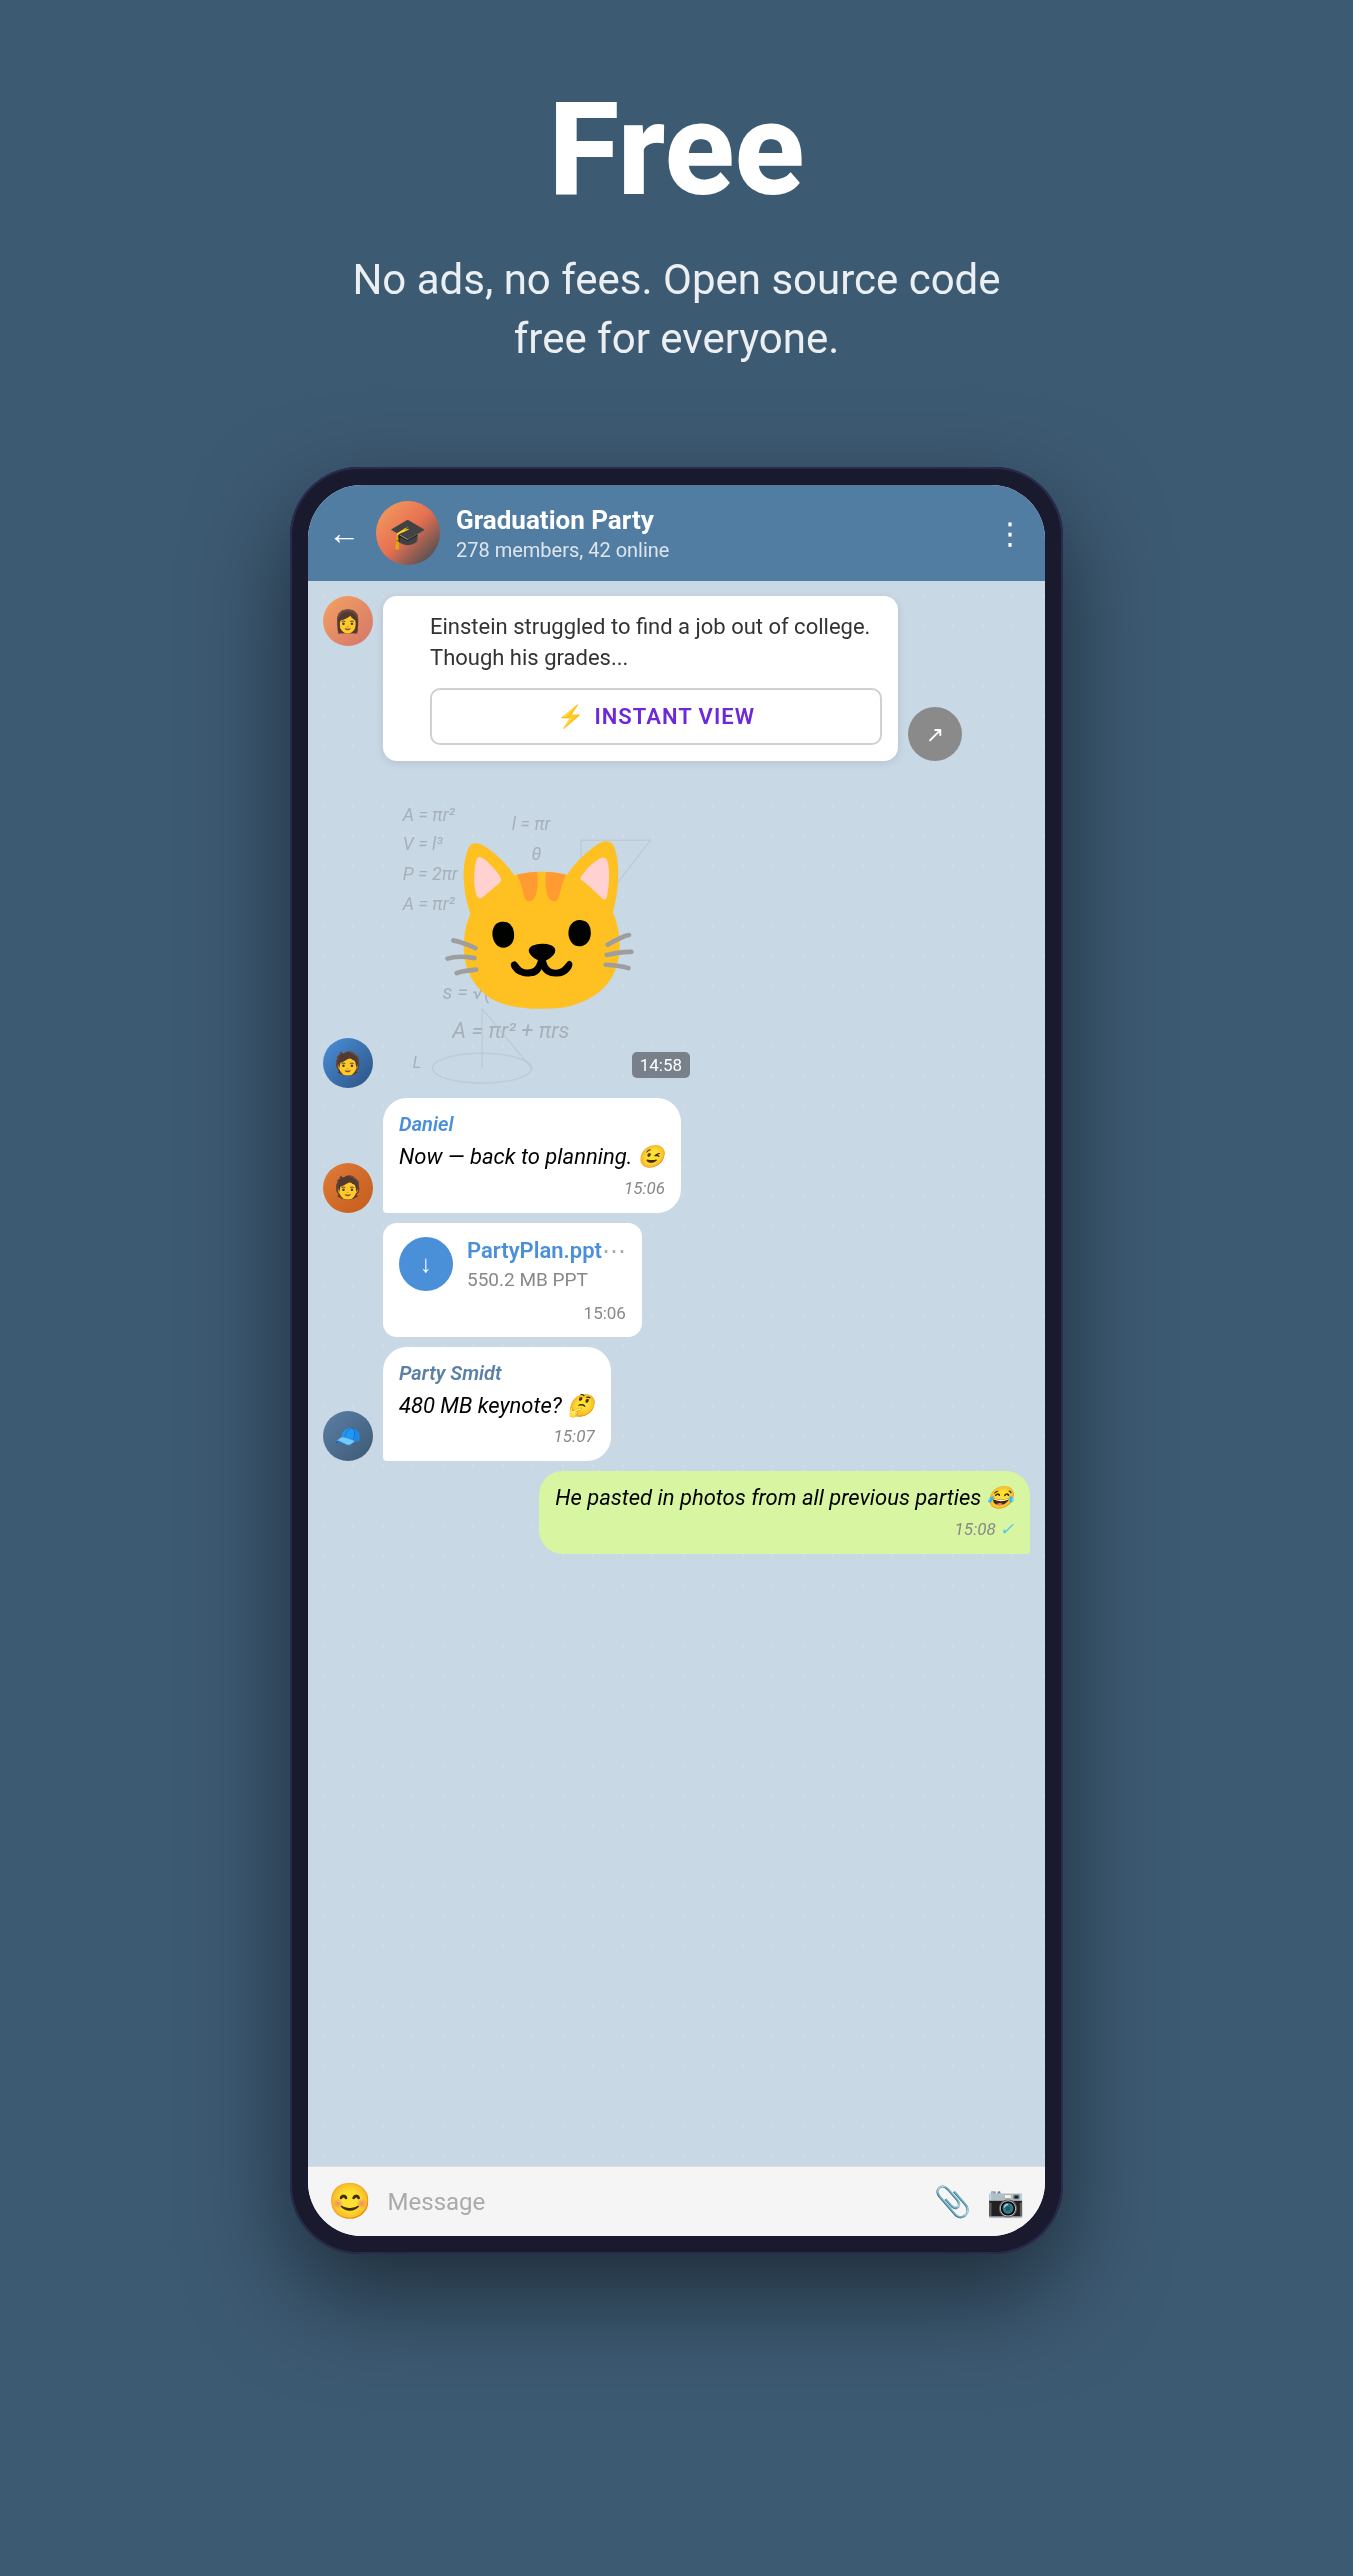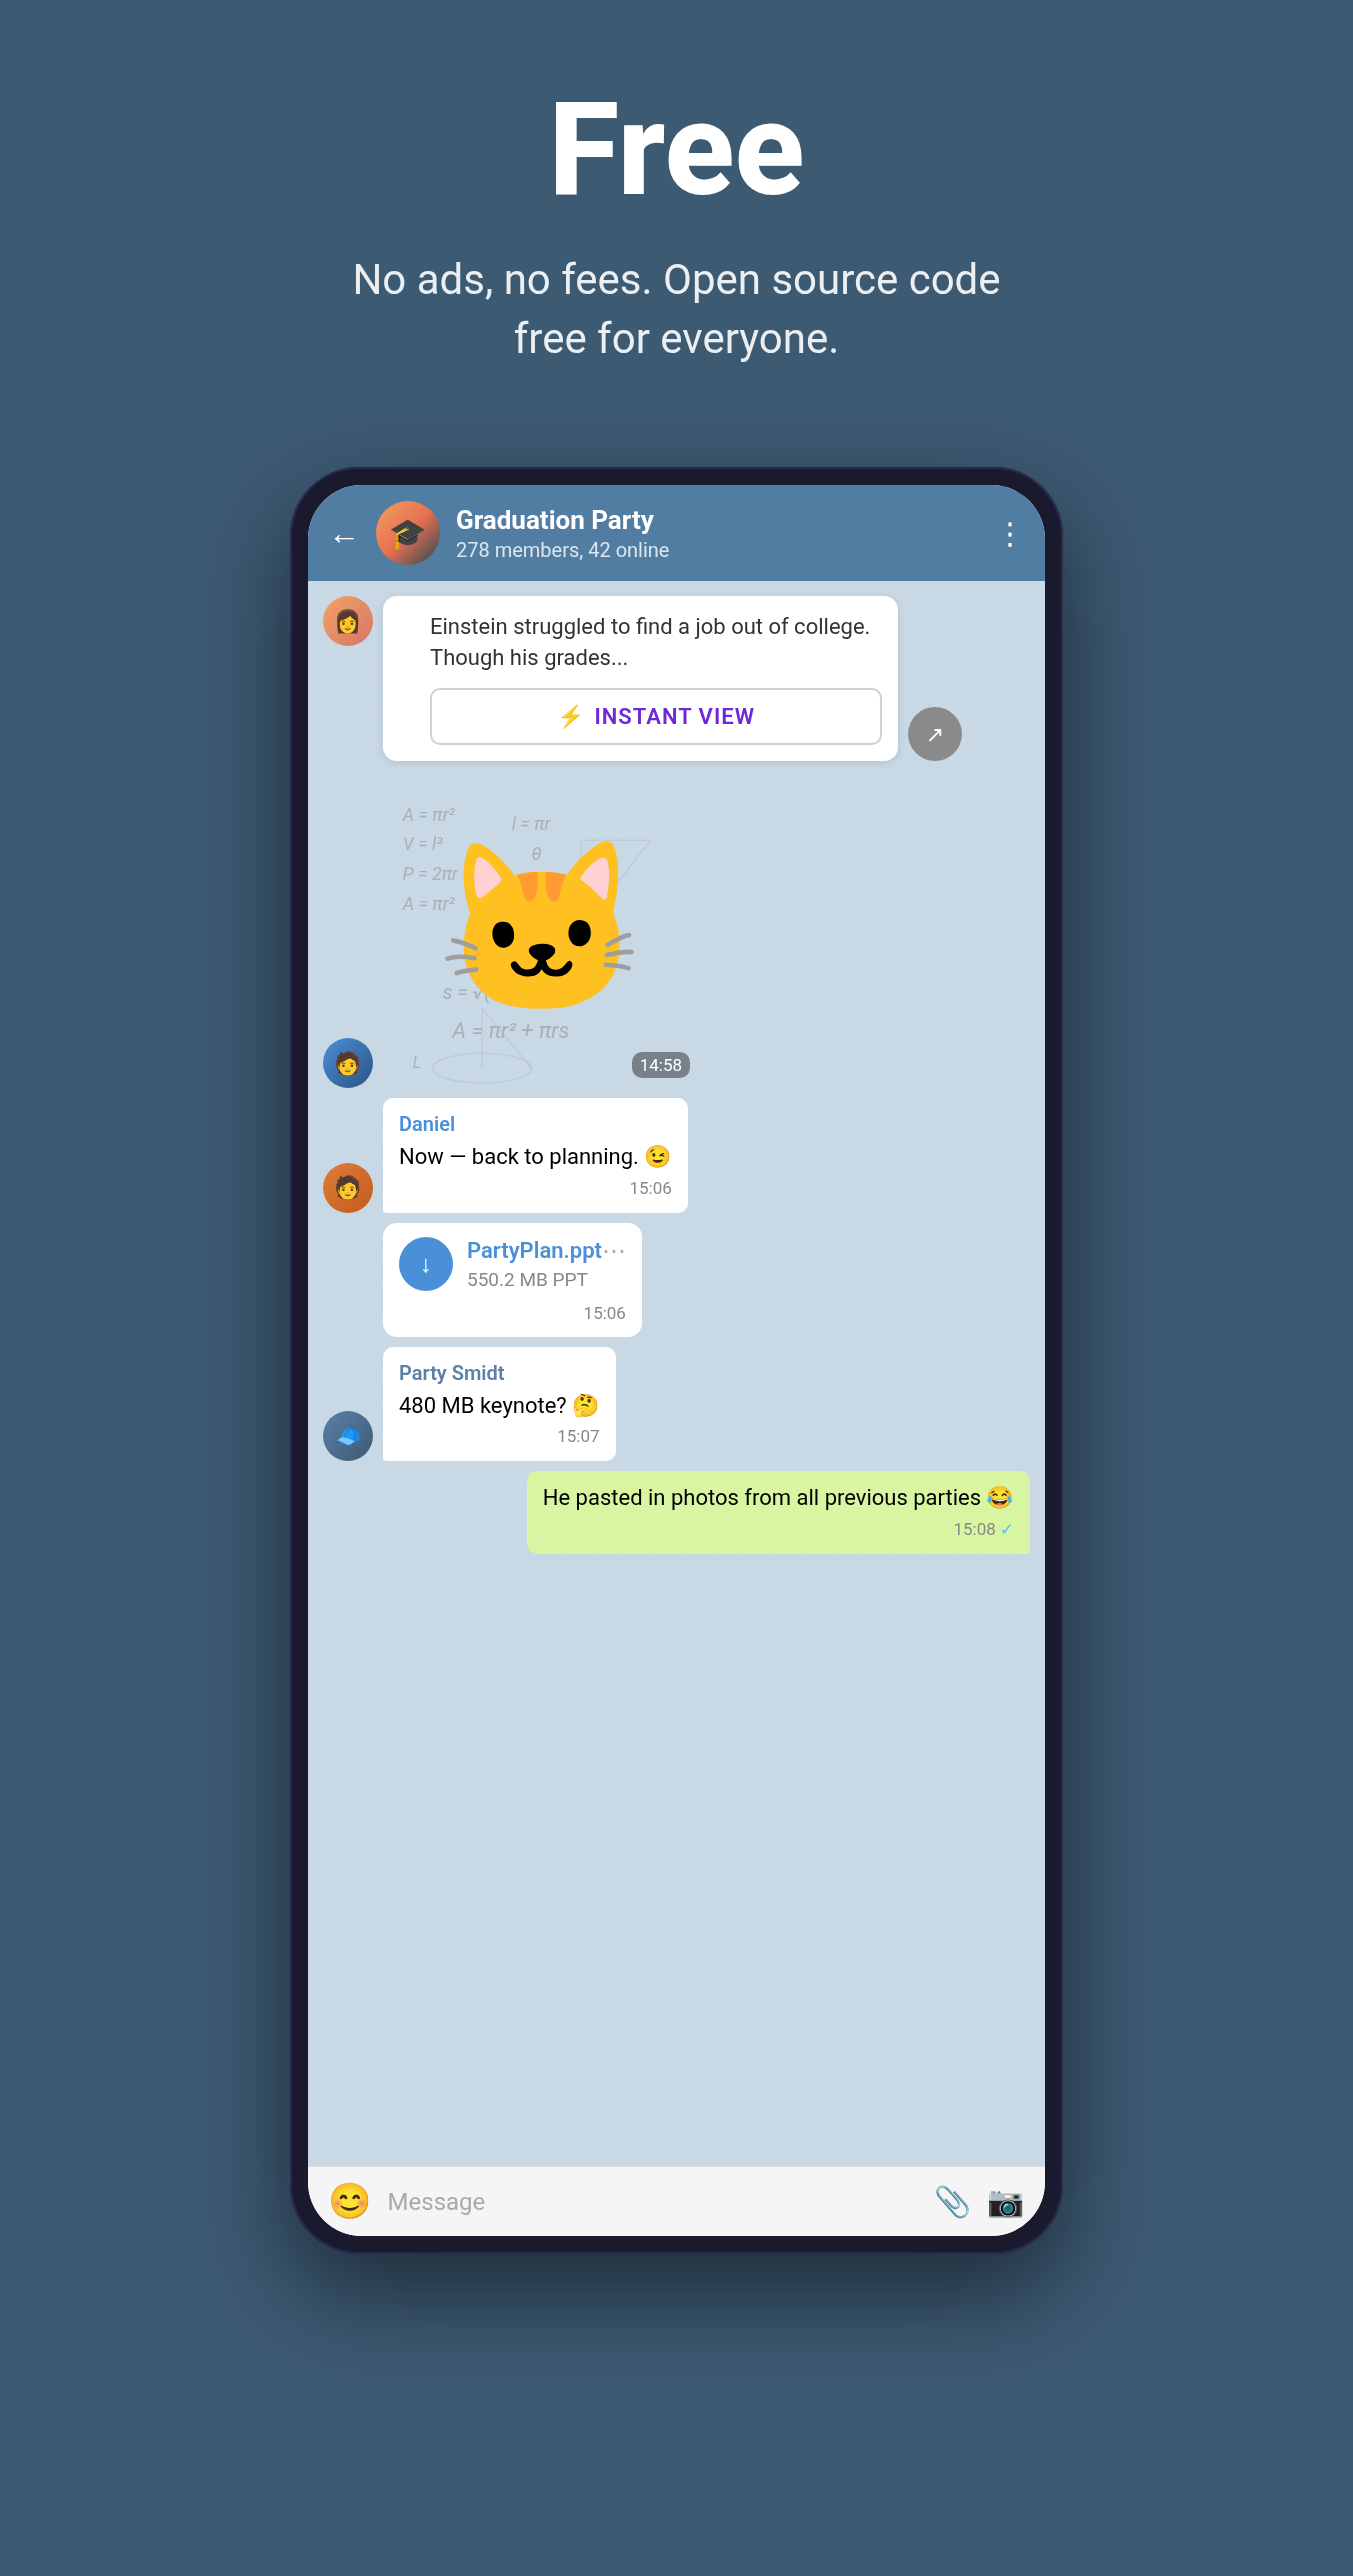--- a/index.html
+++ b/index.html
@@ -178,25 +178,26 @@
     .avatar-guy {
       background: linear-gradient(135deg, #e07b39, #c45c1a);
     }
 
     .avatar-blue-hat {
       background: linear-gradient(135deg, #5b7fa6, #3d5a73);
     }
 
     .bubble {
       max-width: 515px;
-      border-radius: 10px;
+      border-radius: 24px;
       padding: 12px 16px;
       font-size: 22px;
       line-height: 1.4;
       position: relative;
+      font-style: italic;
     }
 
     .bubble.incoming-bubble {
       background: white;
       border-bottom-left-radius: 4px;
     }
 
     .bubble.outgoing-bubble {
       background: #d8f5a2;
       border-bottom-right-radius: 4px;
@@ -311,21 +312,21 @@
     }
 
     .sticker-time-overlay {
       position: absolute;
       bottom: 10px;
       right: 10px;
       background: rgba(0,0,0,0.4);
       color: white;
       font-size: 17px;
       padding: 3px 8px;
-      border-radius: 10px;
+      border-radius: 5px;
       z-index: 3;
     }
 
     
     .file-bubble {
       background: white;
       border-radius: 14px;
       padding: 14px 16px;
       max-width: 515px;
       display: flex;

